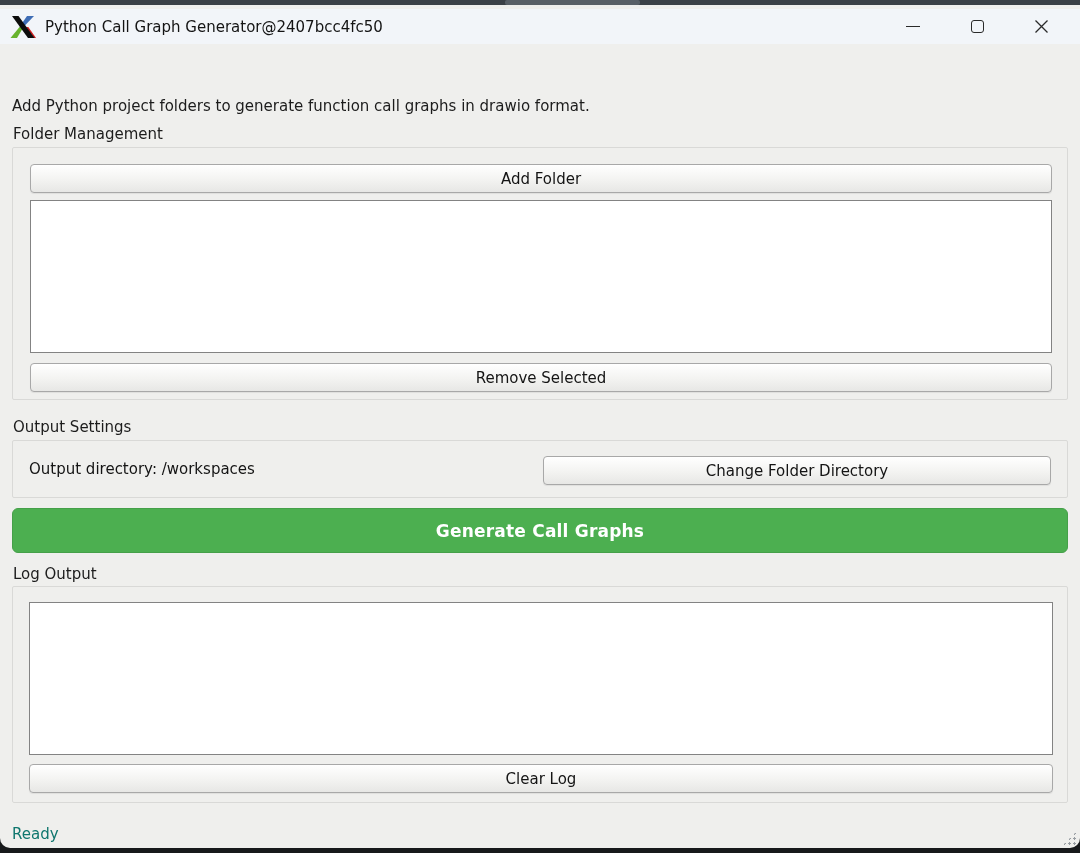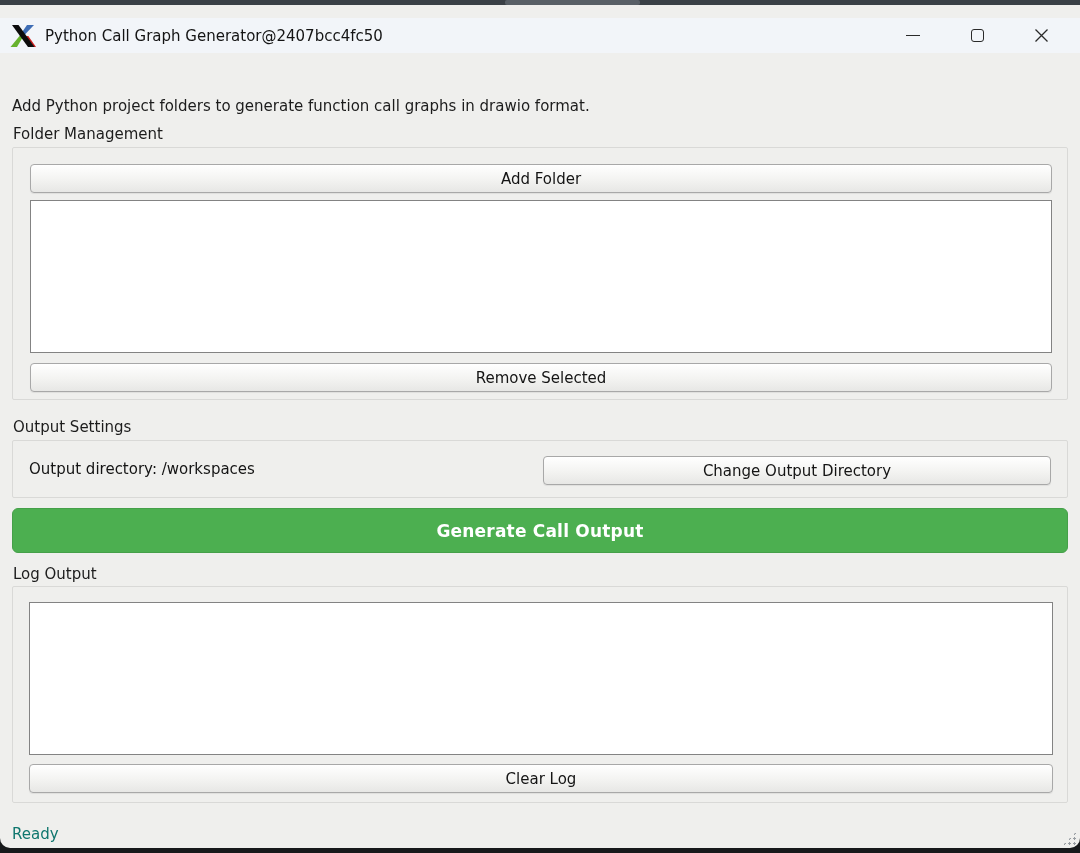--- a/index.html
+++ b/index.html
@@ -14,21 +14,21 @@
   .top-strip { position:absolute; top:0; left:0; width:1080px; height:5px; background:#3a4046; }
   .top-strip .smudge { position:absolute; left:505px; top:0; width:135px; height:5px; background:#585f66; border-radius:2px; }
 
   .window {
     position:absolute; top:5px; left:0; width:1080px; height:843px;
     background:#efefed; border-radius:0 0 10px 10px; overflow:hidden;
   }
 
   
   .titlebar {
-    position:absolute; top:13px; left:0; width:100%; height:35px;
+    position:absolute; top:4px; left:0; width:100%; height:35px;
     background:#f2f5f9; display:flex; align-items:center; padding:0 8px 0 10px;
   }
   .app-icon { width:26px; height:24px; margin-right:9px; display:flex; align-items:center; }
   .title-text { font-size:15px; color:#141414; white-space:nowrap; }
   .controls { margin-left:auto; display:flex; align-items:center; gap:18px; margin-right:8px; }
   .ctrl { width:46px; height:35px; background:transparent; border:none; display:flex; align-items:center; justify-content:center; cursor:default; }
   .min-glyph { width:14px; height:1.5px; background:#2a2a2a; display:block; }
   .max-glyph { width:13px; height:13px; border:1.5px solid #2a2a2a; border-radius:3px; display:block; }
 
   
@@ -137,24 +137,24 @@
     <div class="grp-label lbl-fm">Folder Management</div>
     <div class="group grp1">
       <button class="btn btn-add">Add Folder</button>
       <div class="listbox" id="folder-listbox"></div>
       <button class="btn btn-remove">Remove Selected</button>
     </div>
 
     <div class="grp-label lbl-os">Output Settings</div>
     <div class="group grp2">
       <span class="dir-text">Output directory: /workspaces</span>
-      <button class="btn btn-change">Change Output Directory</button>
+      <button class="btn btn-change">Change Folder Directory</button>
     </div>
 
-    <button class="generate-btn">Generate Call Output</button>
+    <button class="generate-btn">Generate Call Graphs</button>
 
     <div class="grp-label lbl-log">Log Output</div>
     <div class="group grp3">
       <div class="log-area"></div>
       <button class="btn btn-clear">Clear Log</button>
     </div>
 
     <div class="status-text">Ready</div>
     <div class="grip"></div>
 

